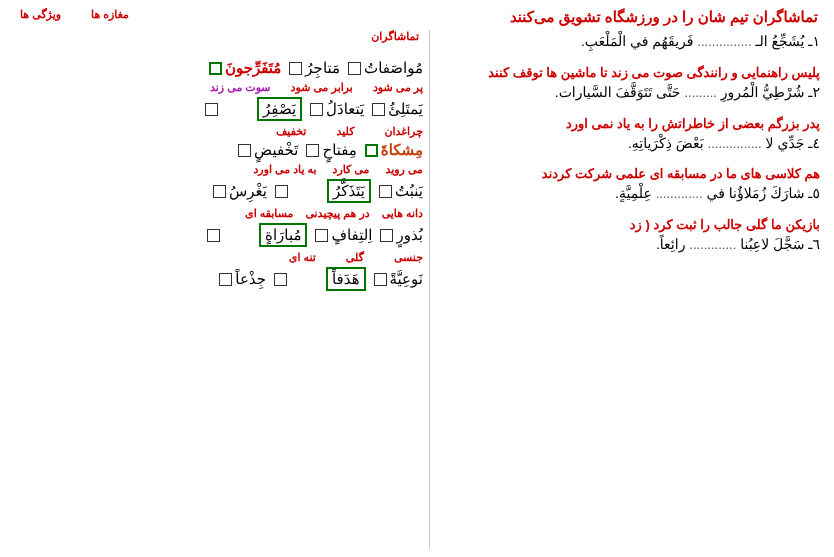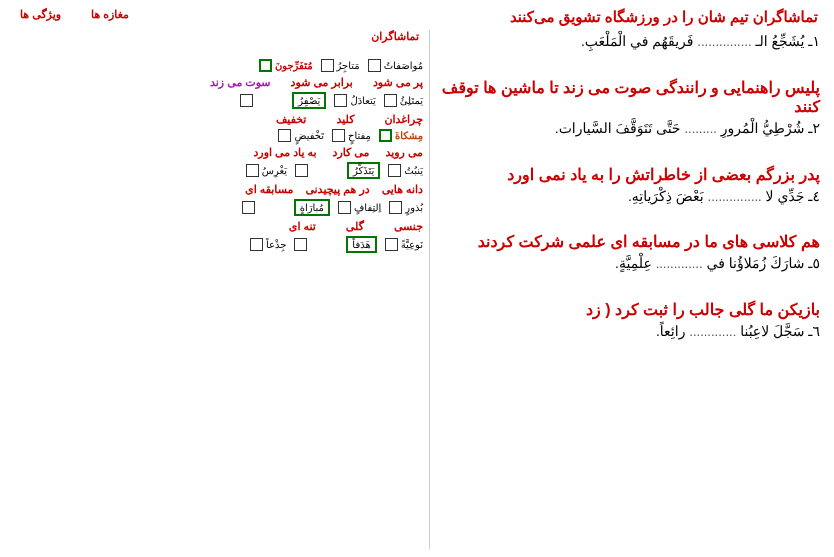--- a/index.html
+++ b/index.html
@@ -50,21 +50,21 @@
 
     .item-pair {
       display: flex;
       flex-direction: row;
       align-items: center;
       gap: 3px;
       direction: rtl;
     }
 
     .item-text {
-      font-size: 10px;
+      font-size: 15px;
       direction: rtl;
     }
 
     .sq {
       width: 13px;
       height: 13px;
       border: 1.5px solid #333;
       display: inline-block;
       background: #fff;
       flex-shrink: 0;
@@ -88,27 +88,26 @@
     
     .para {
       font-size: 14px;
       direction: rtl;
       text-align: right;
       line-height: 1.6;
       margin-bottom: 2px;
     }
 
     .para-heading {
-      font-size: 16px;
+      font-size: 13px;
       color: #cc0000;
       font-weight: bold;
       direction: rtl;
       text-align: right;
       margin-bottom: 1px;
-      margin-top: 20px;
     }
   </style>
 </head>
 <body>
 
 <div class="page">
 
   <div style="display:flex; flex-direction:row; direction:rtl; align-items:flex-start; width:100%; margin-bottom:2px;">
 
     <div style="flex:1; direction:rtl; text-align:right; padding-right:6px;">
@@ -117,21 +116,21 @@
 
     <div style="width:420px; display:flex; flex-direction:row; direction:rtl; justify-content:flex-end; gap:30px; padding-left:10px;">
       <span class="section-label">مغازه ها</span>
       <span class="section-label">ویژگی ها</span>
 
     </div>
   </div>
 
   <div style="display:flex; flex-direction:row; direction:rtl; width:100%; flex:1; gap:0px;">
 
-    <div style="flex:1; direction:rtl; display:flex; flex-direction:column; gap:3px; padding-right:4px;">
+    <div style="flex:1; direction:rtl; display:flex; flex-direction:column; gap:10px; padding-right:4px;">
 
       <div>
         <div class="para">
           <span>١ـ</span>
           <span> يُشَجِّعُ الـ <span class="dots">...............</span> فَريقَهُم في الْمَلْعَبِ.</span>
         </div>
       </div>
 
       <div>
         <div class="para-heading">پلیس راهنمایی و رانندگی صوت می زند تا ماشین ها توقف کنند</div>

